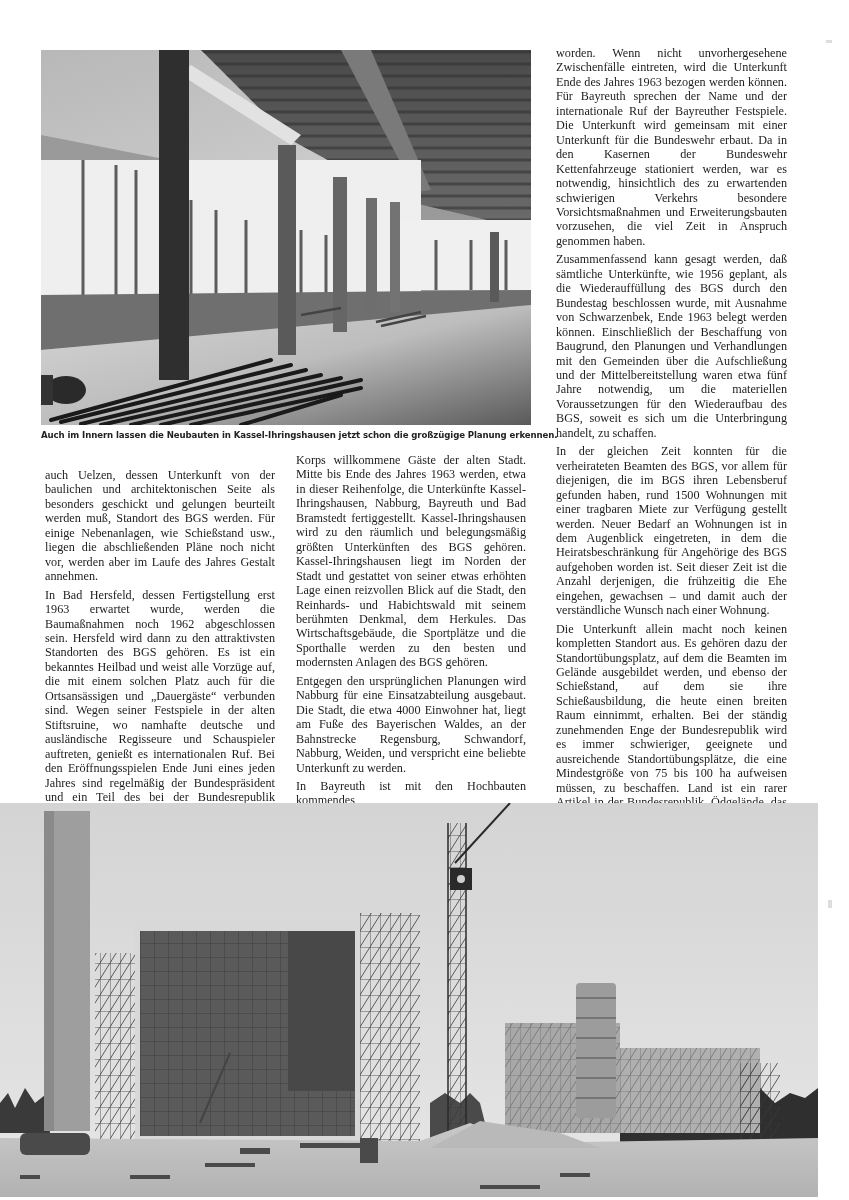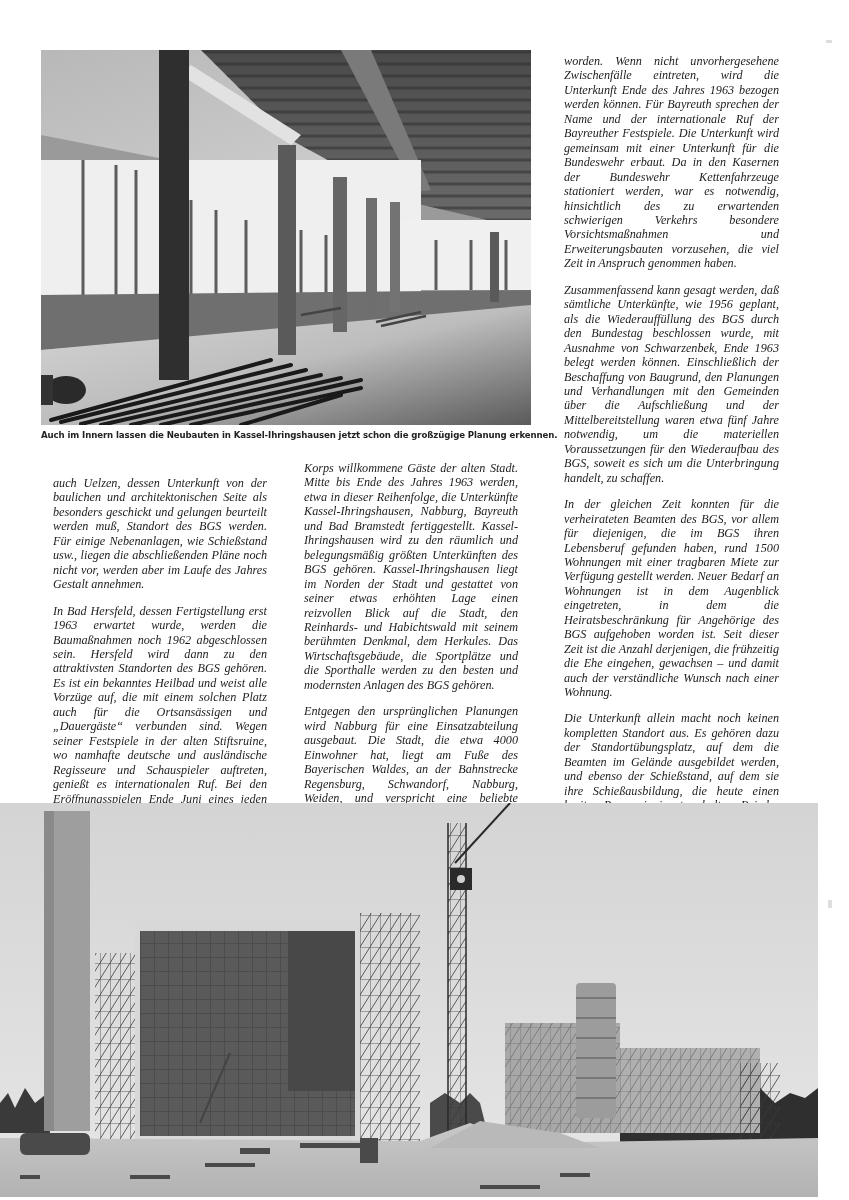--- a/index.html
+++ b/index.html
@@ -21,21 +21,21 @@
     font-weight: bold;
   }
   .caption .line1 { text-align: left; white-space: nowrap; letter-spacing: -0.1px; }
   .caption .credit { text-align: right; }
 
   .col {
     position: absolute;
     font-size: 12.2px; line-height: 14.45px;
     text-align: justify; hyphens: manual;
   }
-  .col p { margin: 12px; text-indent: 0; font-style: italic; }
+  .col p { margin: 4px; text-indent: 0; }
   #col-1 { left: 41px; top: 464px; width: 238px; }
   #col-2 { left: 292px; top: 449px; width: 238px; }
   #col-3 { left: 552px; top: 42px; width: 239px; }
   .col .last { text-align-last: left; }
   .col .full { text-align-last: justify; }
 
   .speck { position: absolute; background: #ddd; }
 </style>
 </head>
 <body>

